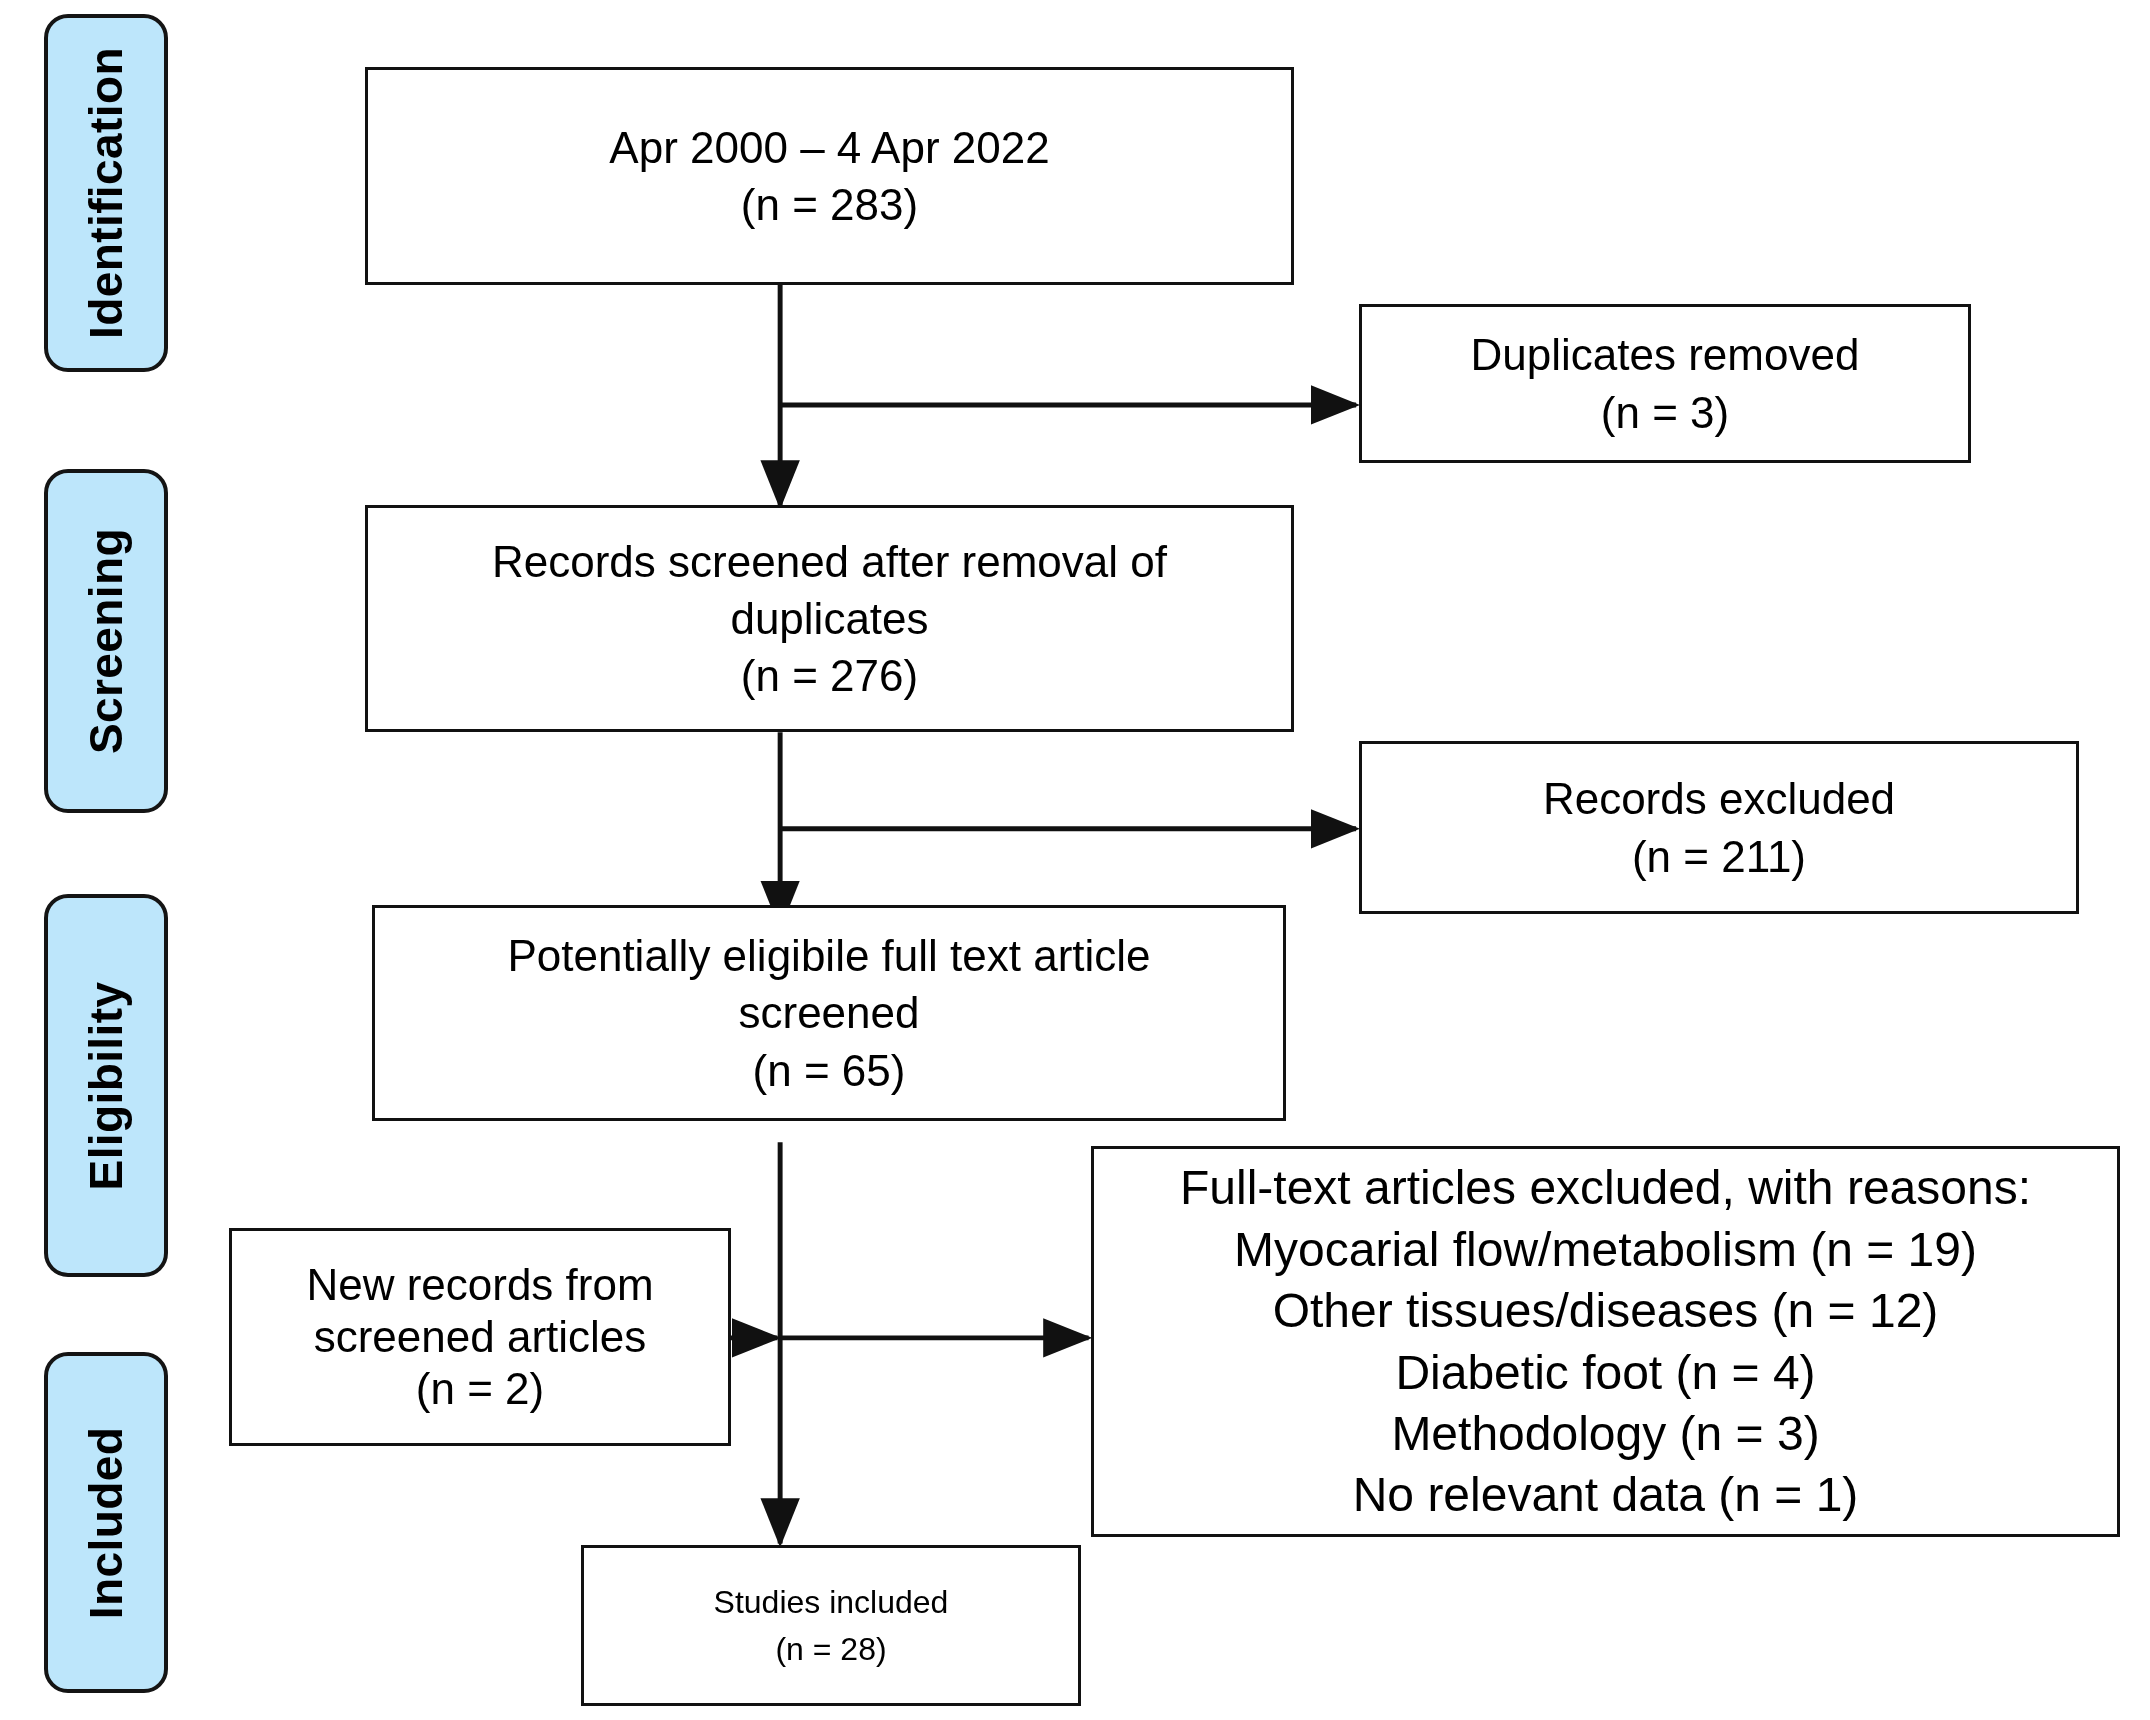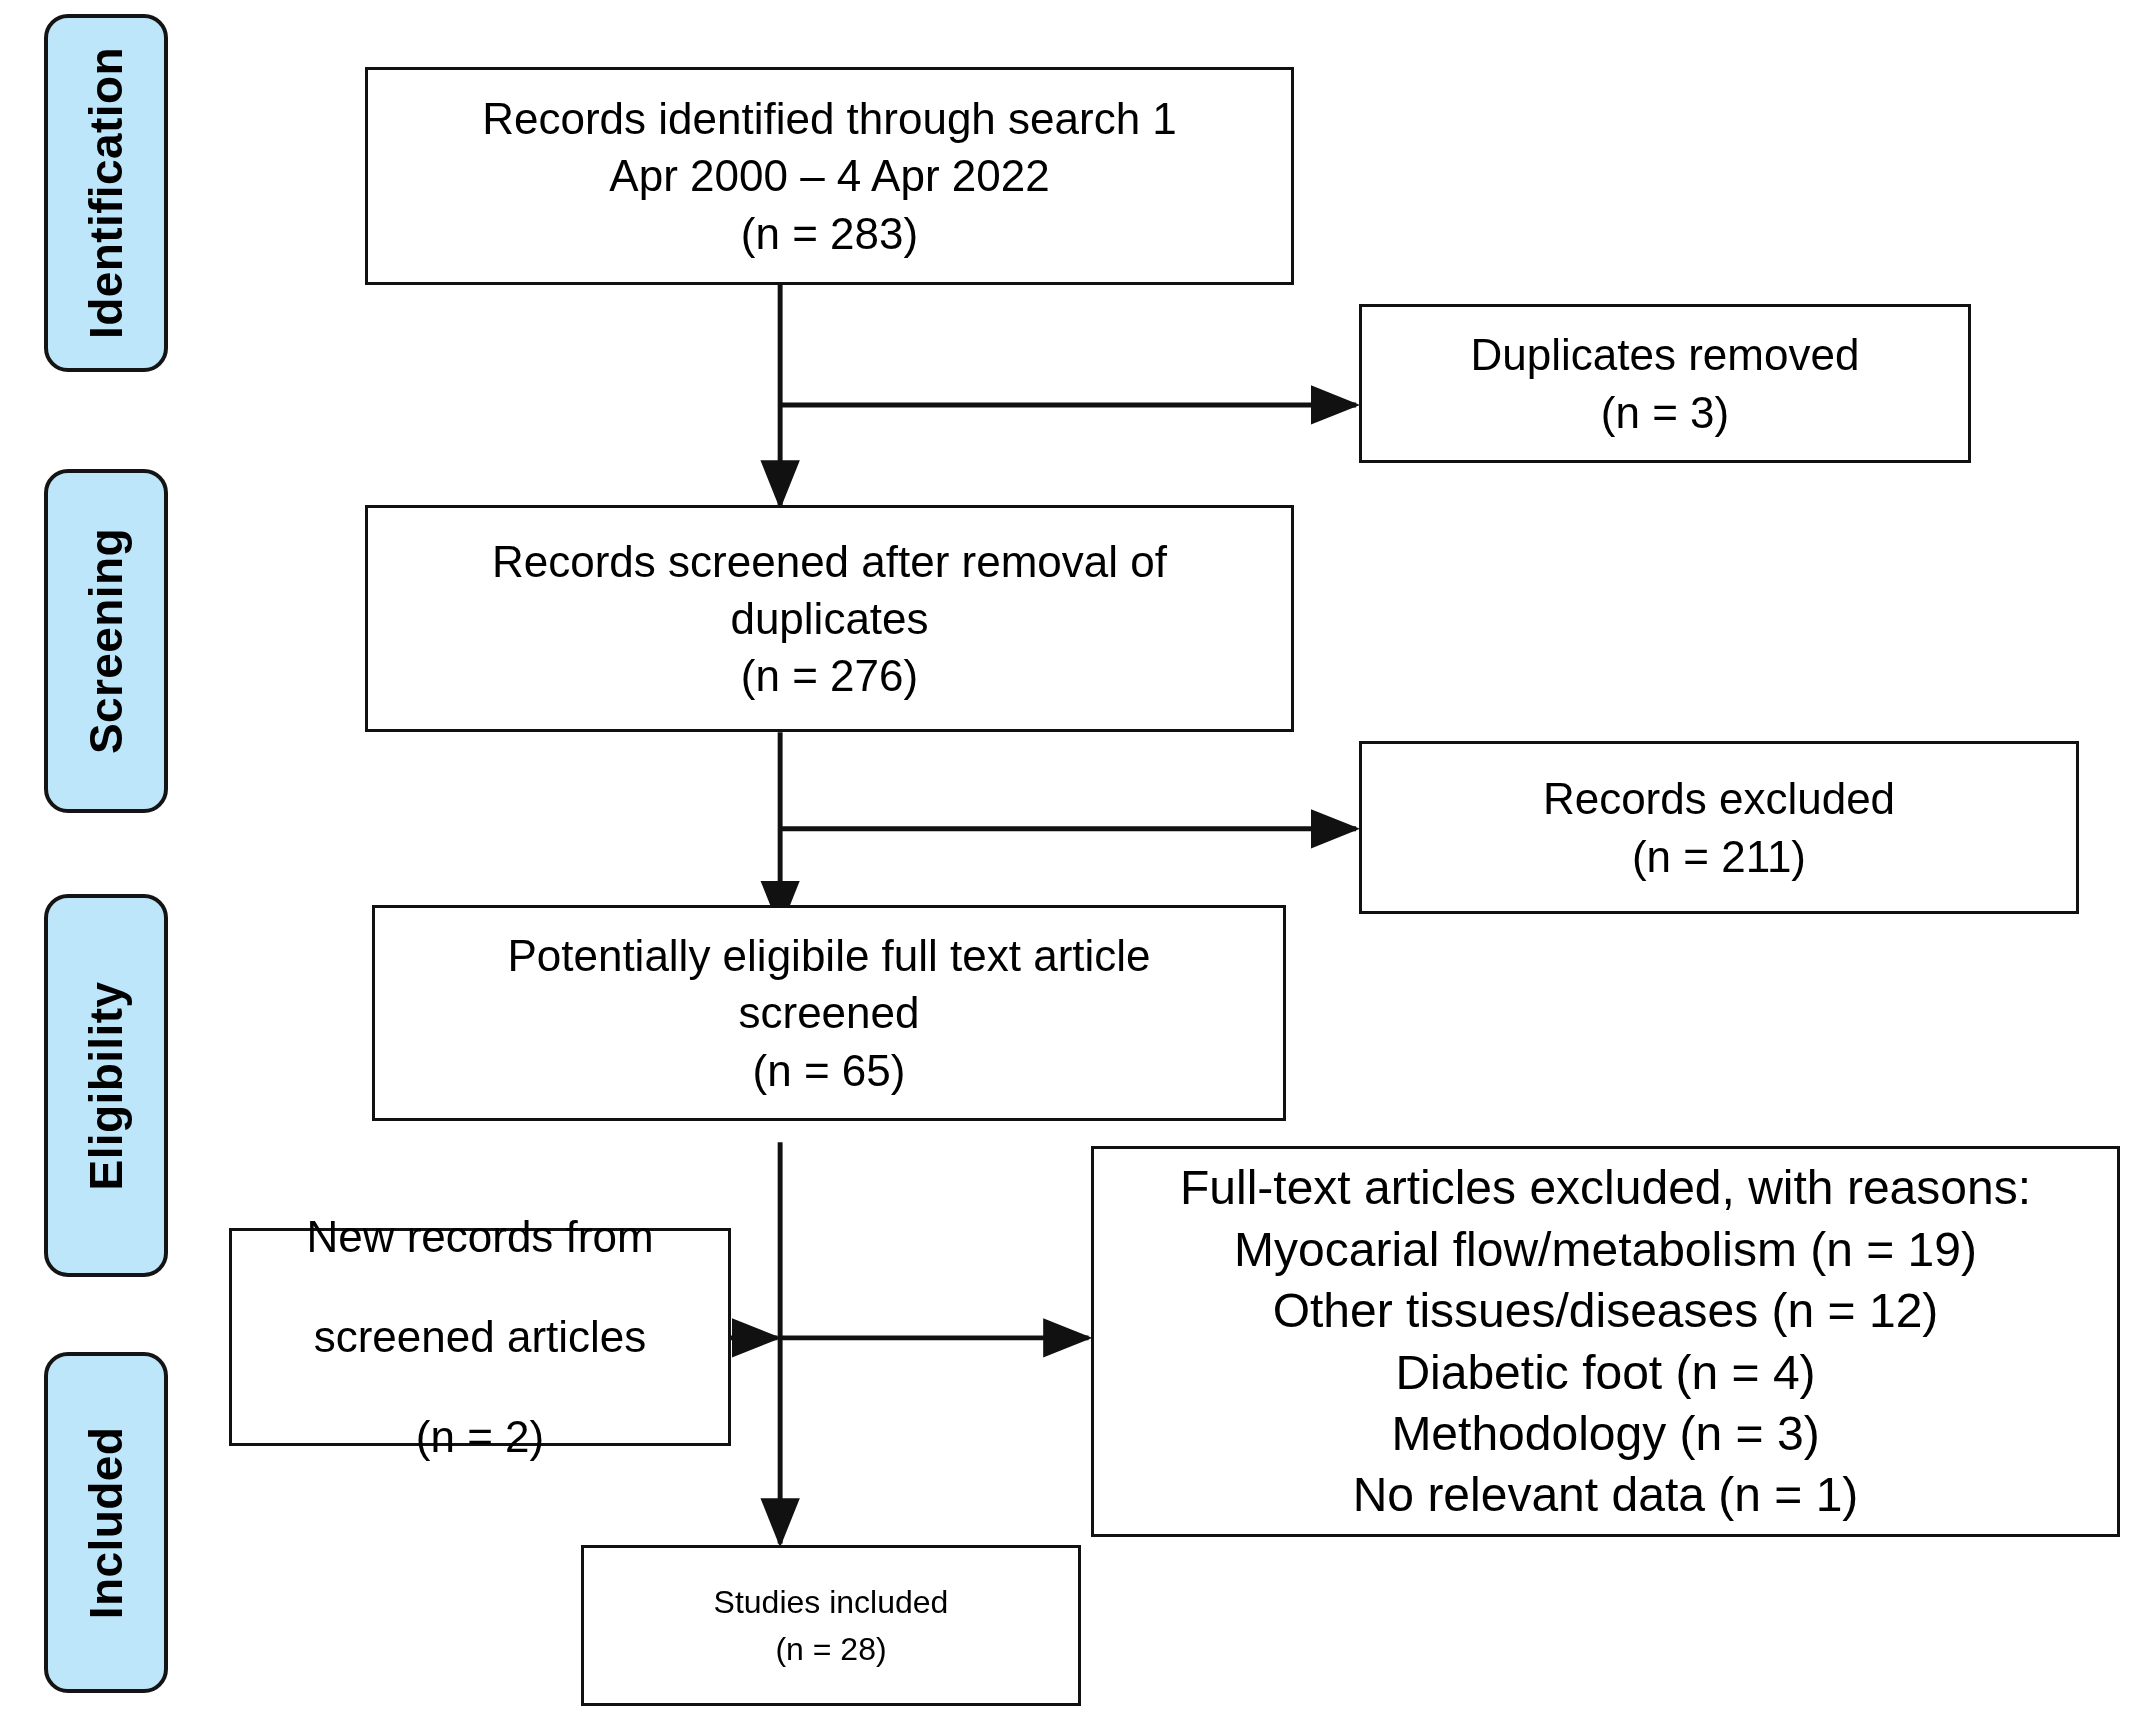--- a/index.html
+++ b/index.html
@@ -109,21 +109,20 @@
 
   <div class="stage-pill" style="left:44px; top:894px; width:124px; height:383px;">
     <span class="stage-label">Eligibility</span>
   </div>
 
   <div class="stage-pill" style="left:44px; top:1352px; width:124px; height:341px;">
     <span class="stage-label">Included</span>
   </div>
 
   <div class="flow-box" style="left:365px; top:67px; width:929px; height:218px;">
-    <div class="line">Records identified through search 1</div>
     <div class="line">Apr 2000 – 4 Apr 2022</div>
     <div class="line">(n = 283)</div>
   </div>
 
   <div class="flow-box" style="left:1359px; top:304px; width:612px; height:159px;">
     <div class="line">Duplicates removed</div>
     <div class="line">(n = 3)</div>
   </div>
 
   <div class="flow-box" style="left:365px; top:505px; width:929px; height:227px;">
@@ -136,21 +135,21 @@
     <div class="line">Records excluded</div>
     <div class="line">(n = 211)</div>
   </div>
 
   <div class="flow-box" style="left:372px; top:905px; width:914px; height:216px;">
     <div class="line">Potentially eligibile full text article</div>
     <div class="line">screened</div>
     <div class="line">(n = 65)</div>
   </div>
 
-  <div class="flow-box compact" style="left:229px; top:1228px; width:502px; height:218px;gap:48px;">
+  <div class="flow-box compact" style="left:229px; top:1228px; width:502px; height:218px;">
     <div class="line">New records from</div>
     <div class="line">screened articles</div>
     <div class="line">(n = 2)</div>
   </div>
 
   <div class="flow-box reasons" style="left:1091px; top:1146px; width:1029px; height:391px;">
     <div class="line">Full-text articles excluded, with reasons:</div>
     <div class="line">Myocarial flow/metabolism (n = 19)</div>
     <div class="line">Other tissues/diseases (n = 12)</div>
     <div class="line">Diabetic foot (n = 4)</div>

